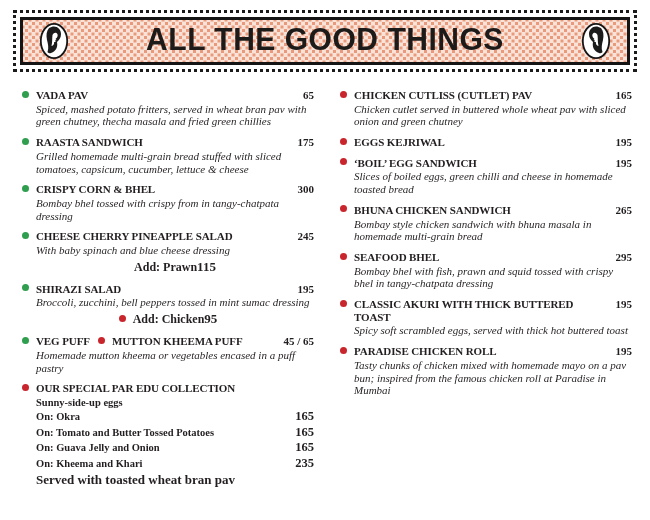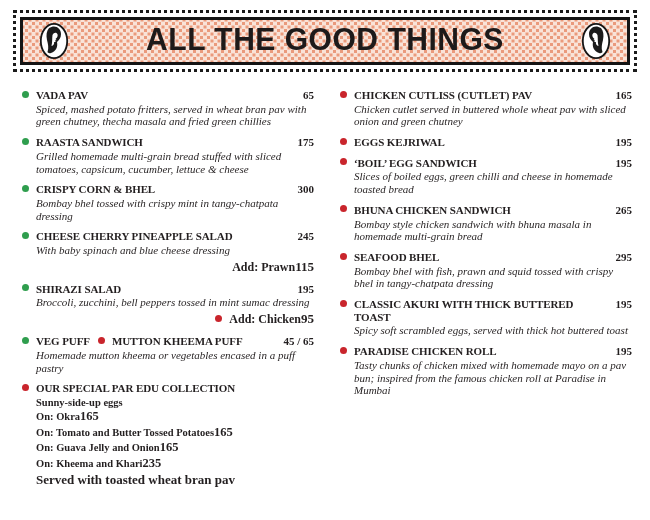--- a/index.html
+++ b/index.html
@@ -46,25 +46,25 @@
   .bullet {
     display:inline-block; width:7px; height:7px; border-radius:50%;
     margin-right:7px; margin-left:-14px; vertical-align:1.5px;
   }
   .names .bullet:not(:first-child) { margin-left:8px; }
   .bullet.veg { background:var(--veg); }
   .bullet.nonveg { background:var(--nonveg); }
   .price { font-weight:bold; font-size:11px; margin-left:10px; white-space:nowrap; line-height:1.15; }
   .desc { font-style:italic; font-size:11px; line-height:1.16; margin-top:1px; color:#2a2627; }
   .intro { font-size:10.5px; font-weight:bold; margin-top:2px; }
-  .extra-row { display:flex; justify-content:flex-end; align-items:baseline; margin-top:2px; }
+  .extra-row { display:flex; justify-content:center; align-items:baseline; margin-top:2px; }
   .extra-label { font-size:12px; font-weight:bold; }
   .extra-label .bullet { vertical-align:1px; }
   .extra-price { font-size:13px; font-weight:bold; }
-  .sub-row { display:flex; justify-content:flex-start; align-items:baseline; margin-top:2px; }
+  .sub-row { display:flex; justify-content:space-between; align-items:baseline; margin-top:2px; }
   .sub-label { font-size:10.5px; font-weight:bold; }
   .sub-price { font-size:12.5px; font-weight:bold; line-height:1.1; }
   .sub-footer { font-size:13px; font-weight:bold; margin-top:1px; }
 </style>
 </head>
 <body>
 
 <div class="header-wrap">
   <div class="stamp">
     <div class="stamp-inner">
@@ -101,21 +101,21 @@
     </div>
     <div class="desc">Grilled homemade multi-grain bread stuffed with sliced tomatoes, capsicum, cucumber, lettuce &amp; cheese</div>
 
   </div>
 
   <div class="item">
     <div class="head">
       <span class="names"><span class="bullet veg"></span><span class="nm">CRISPY CORN &amp; BHEL</span></span>
       <span class="price">300</span>
     </div>
-    <div class="desc">Bombay bhel tossed with crispy mint in tangy-chatpata dressing</div>
+    <div class="desc">Bombay bhel tossed with crispy from in tangy-chatpata dressing</div>
 
   </div>
 
   <div class="item">
     <div class="head">
       <span class="names"><span class="bullet veg"></span><span class="nm">CHEESE CHERRY PINEAPPLE SALAD</span></span>
       <span class="price">245</span>
     </div>
     <div class="desc">With baby spinach and blue cheese dressing</div>
 

